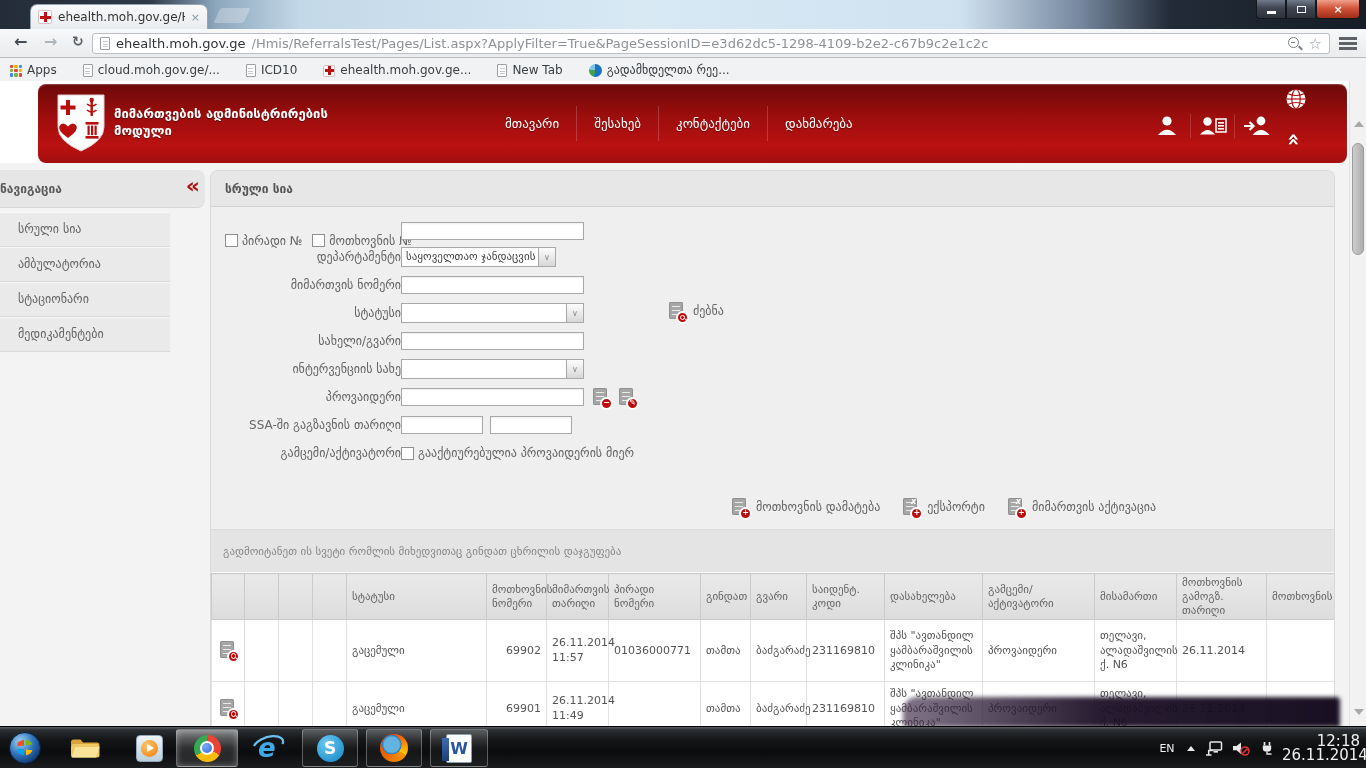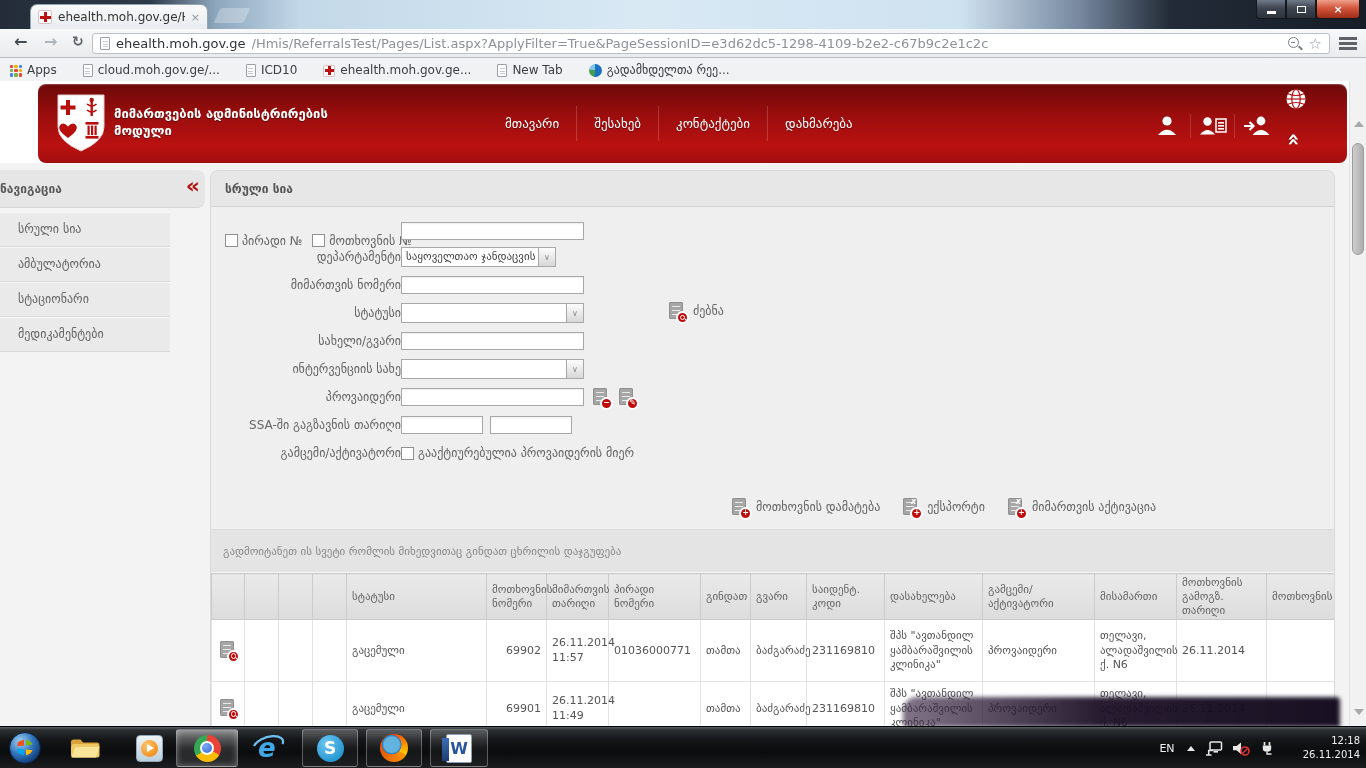--- a/index.html
+++ b/index.html
@@ -146,21 +146,21 @@
   .wmp{width:27px;height:27px;border-radius:4px;background:linear-gradient(#eef4f8,#b9cfdd);border:1px solid #93a9b9;display:flex;align-items:center;justify-content:center;}
   .wmp i{width:17px;height:17px;border-radius:50%;background:radial-gradient(circle at 35% 30%,#ffc46e,#ef7d00);position:relative;}
   .wmp i::after{content:"";position:absolute;left:6.5px;top:4.5px;border-left:7px solid #fff;border-top:4px solid transparent;border-bottom:4px solid transparent;}
   .ie{position:relative;width:34px;height:30px;}
   .skype{width:27px;height:27px;border-radius:50%;background:radial-gradient(circle at 35% 30%,#6cc7f0,#0d86c6);color:#fff;font-weight:bold;font-size:17px;display:flex;align-items:center;justify-content:center;}
   .ff{width:28px;height:28px;border-radius:50%;background:radial-gradient(circle at 42% 38%,#63b3e0 0 32%,#2a77b5 40%,transparent 42%),conic-gradient(from 120deg,#ff9500,#e66000 35%,#ff3b00 65%,#ffcb00);}
   .word{width:26px;height:29px;background:#fff;border:1px solid #8ea0b5;border-radius:2px;display:flex;align-items:center;justify-content:center;color:#2b579a;font-weight:bold;font-size:16px;position:relative;}
   .word::before{content:"";position:absolute;left:-5px;top:3px;width:7px;height:23px;background:linear-gradient(#3e6db5,#1e3f73);}
   .tray-txt{color:#f0f0f0;font-size:11px;}
   .tray-caret{width:0;height:0;border-left:4.5px solid transparent;border-right:4.5px solid transparent;border-bottom:5.5px solid #e8e8e8;}
-  .clock{position:absolute;left:1282px;top:7px;width:78px;text-align:right;color:#f0f0f0;font-size:10px;line-height:14px;}
+  .clock{position:absolute;left:1282px;top:7px;width:78px;text-align:right;color:#f0f0f0;font-size:15px;line-height:14px;}
 </style>
 </head>
 <body>
 
 <div id="screen">
 
   <div class="titlebar">
     <div class="tab">
       <span class="favicon"></span>
       <span class="tab-title">ehealth.moh.gov.ge/Hmis</span>

